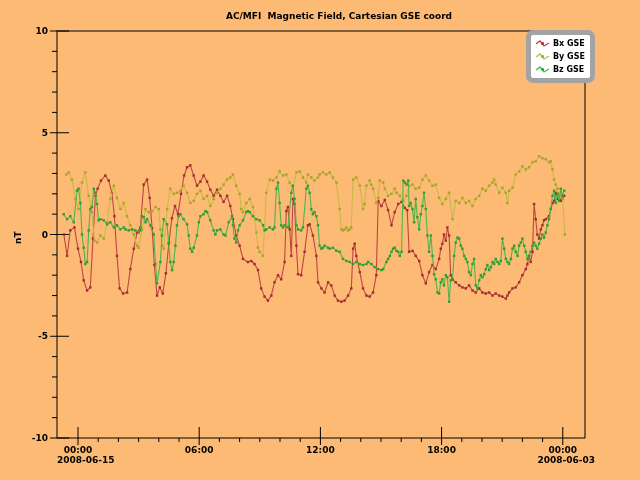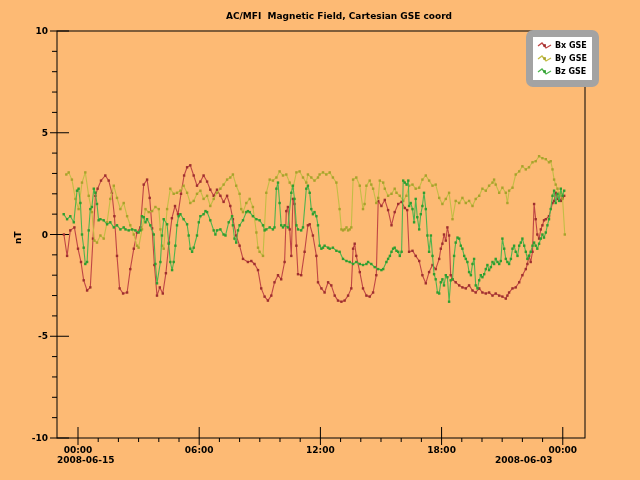--- a/index.html
+++ b/index.html
@@ -5,22 +5,22 @@
   html,body{margin:0;padding:0;background:#fff;}
   .page{position:relative;width:640px;height:480px;background:#fdba74;overflow:hidden;font-family:"DejaVu Sans",sans-serif;}
   .plot-title{position:absolute;top:11px;left:0;width:678px;text-align:center;
     font:bold 9px "DejaVu Sans",sans-serif;color:#000;white-space:pre;}
   svg#plot{position:absolute;left:0;top:0;}
   svg#plot text{font:bold 9px "DejaVu Sans",sans-serif;fill:#000;}
   .ylabel{position:absolute;left:10px;top:227px;width:20px;height:14px;
     font:bold 9px "DejaVu Sans",sans-serif;color:#000;transform:rotate(-90deg);transform-origin:center;}
   .date{position:absolute;top:455px;font:bold 9px "DejaVu Sans",sans-serif;color:#000;}
   .date-left{left:57px;}
-  .date-right{left:495px;width:100px;text-align:left;}
-  .legend{position:absolute;left:526px;top:30px;background:#fff;border:7px solid #a3a3a3;
+  .date-right{left:495px;width:100px;text-align:right;}
+  .legend{position:absolute;left:526px;top:30px;background:#fff;border:5px solid #a3a3a3;
     border-radius:7px;padding:2px 5px 2px 4px;display:flex;flex-direction:column;gap:0;}
   .legend-row{display:flex;align-items:center;gap:3px;height:13px;}
   .legend-row span{font:bold 8px "DejaVu Sans",sans-serif;color:#000;white-space:nowrap;}
 </style>
 </head>
 <body>
 
 <div class="page">
 
   <div class="plot-title">AC/MFI  Magnetic Field, Cartesian GSE coord</div>

